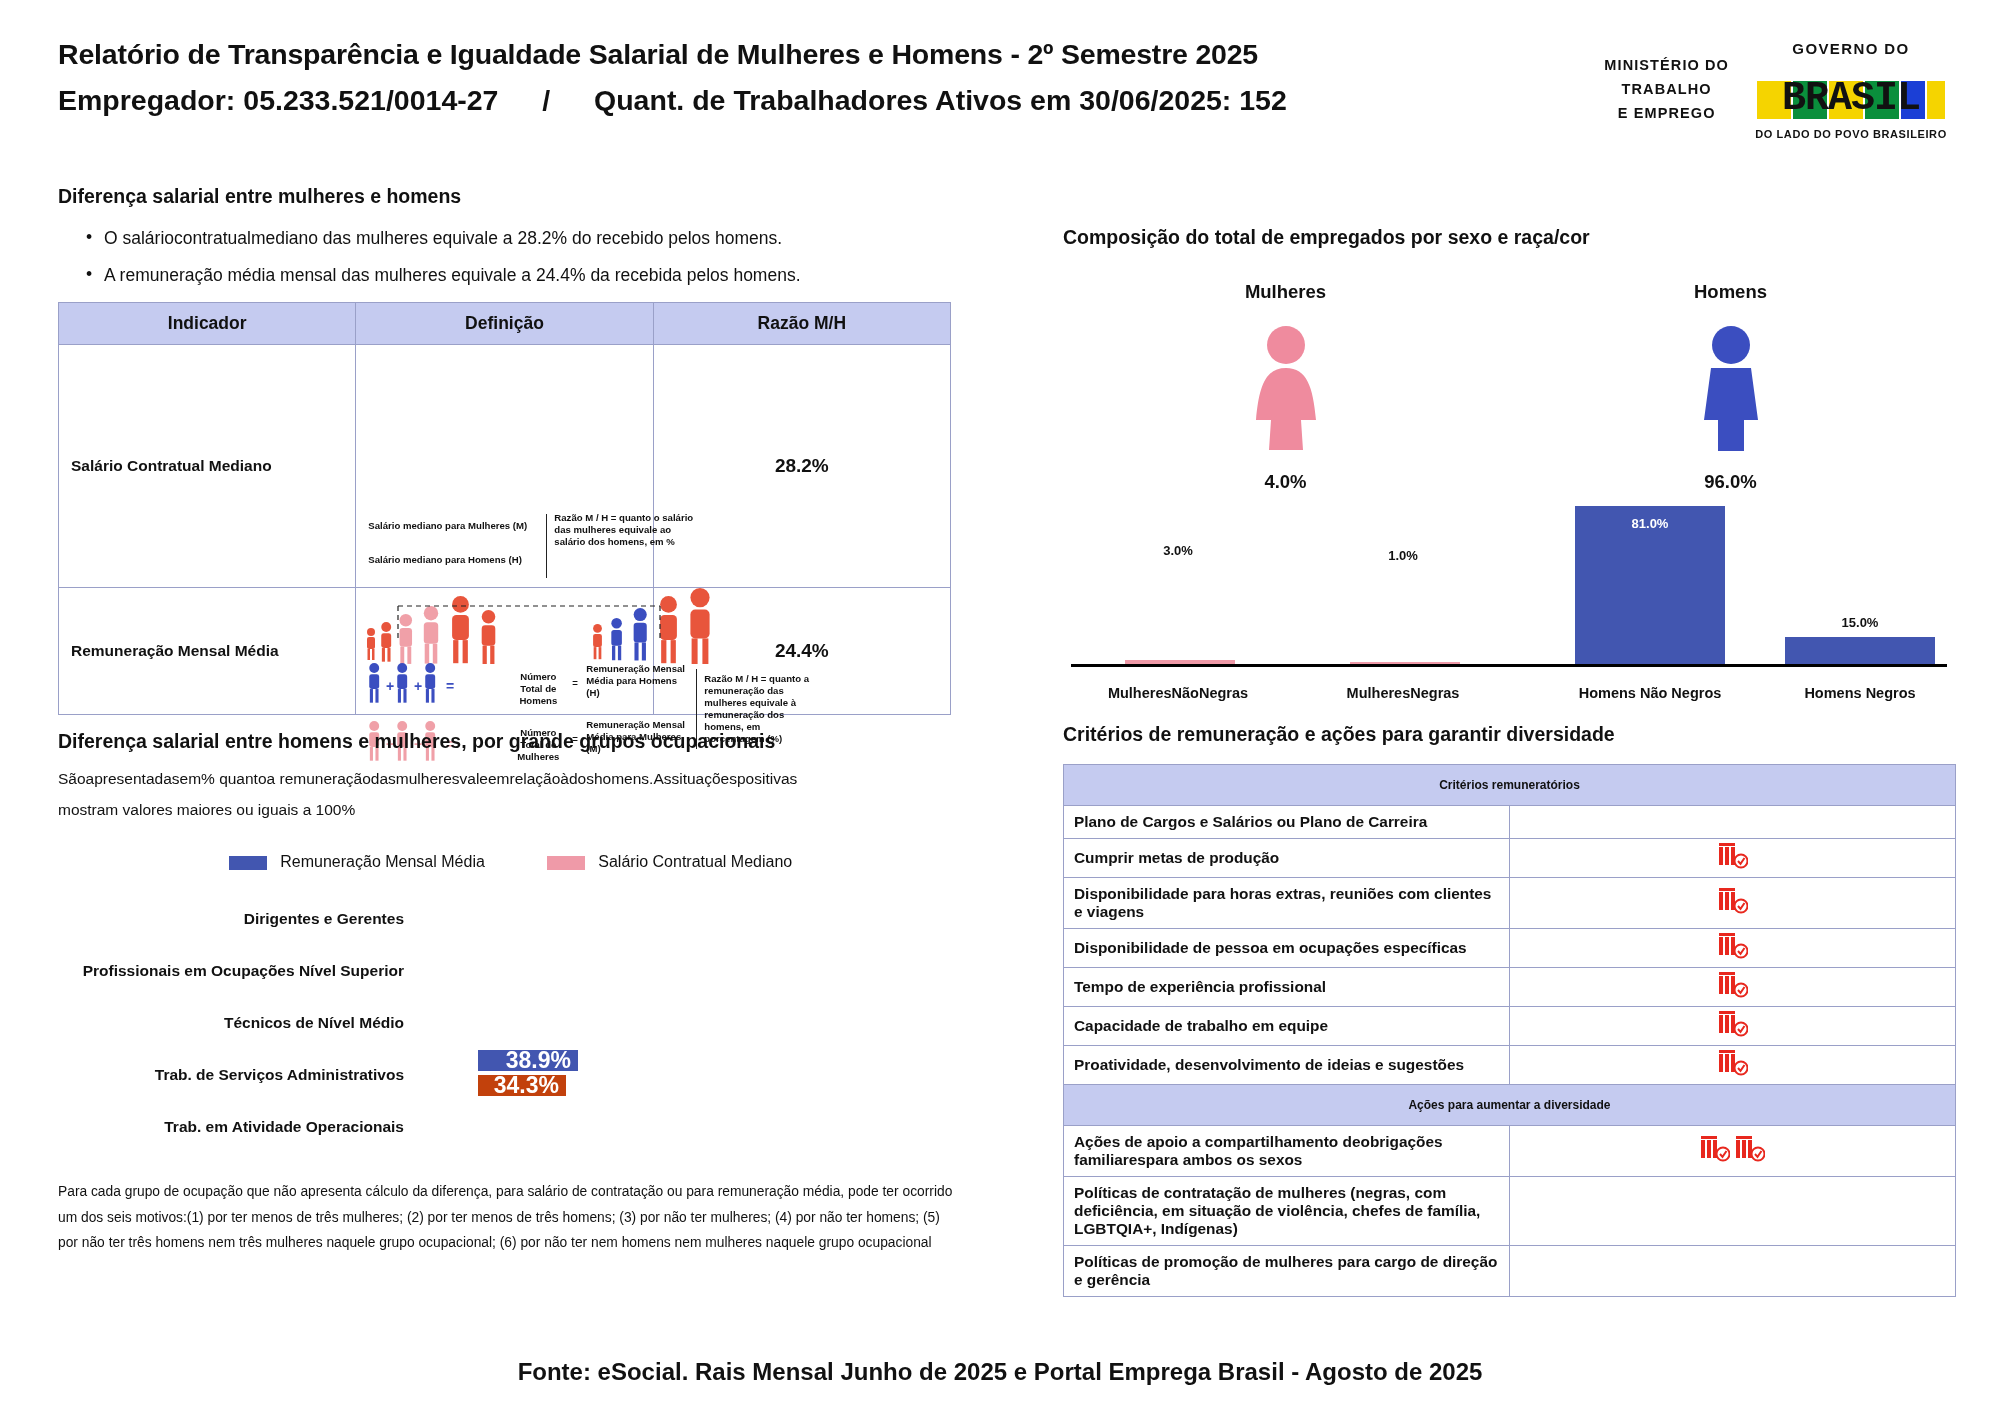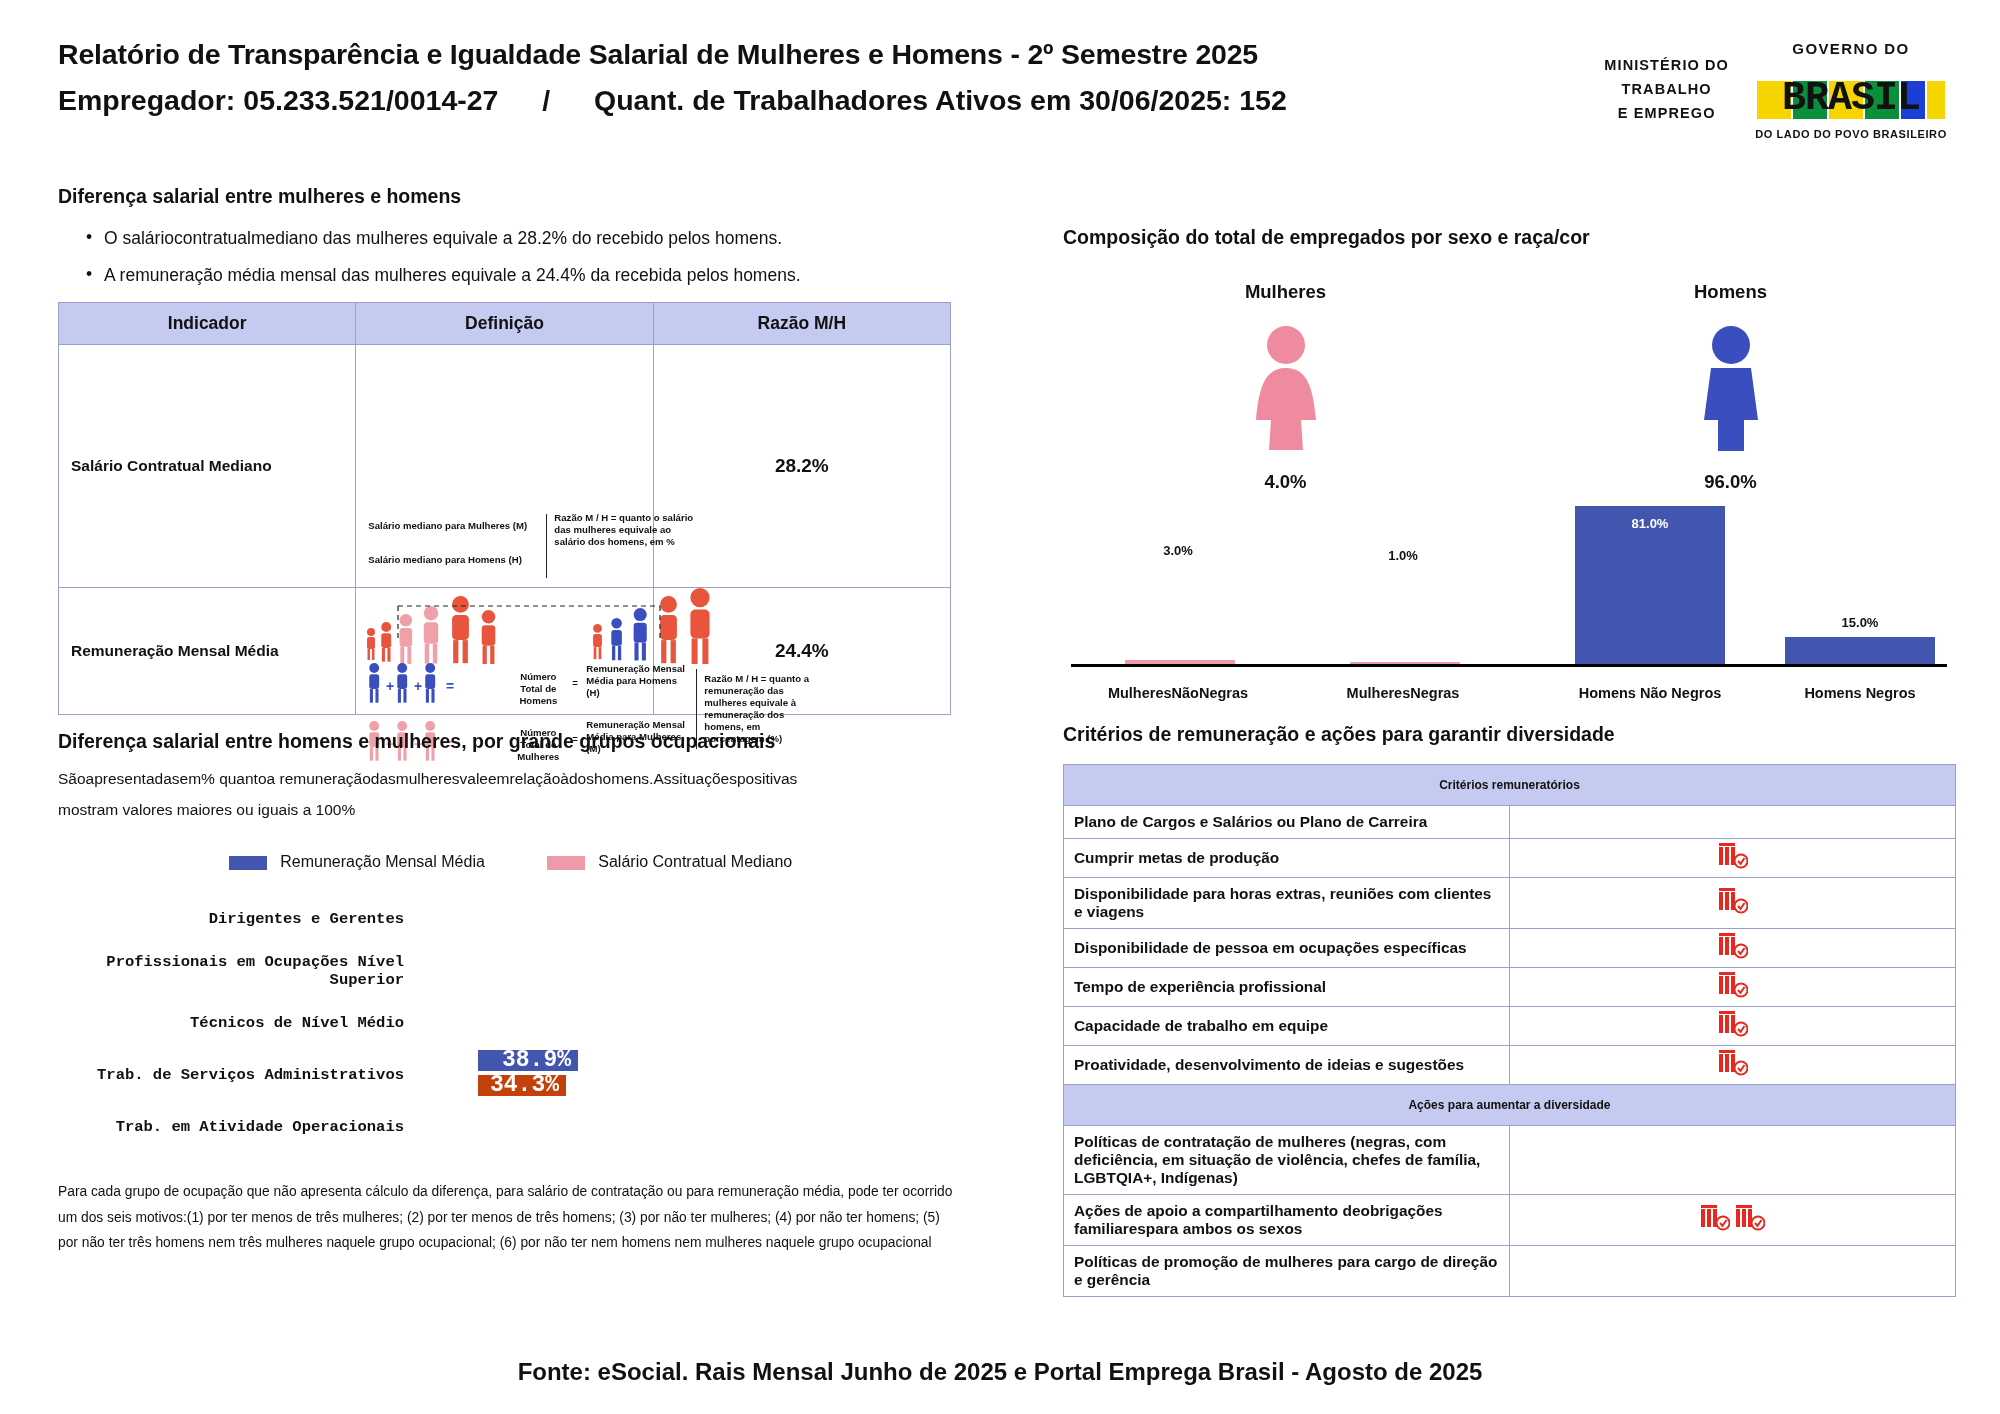--- a/index.html
+++ b/index.html
@@ -51,21 +51,21 @@
   
   .defart { position:relative; width:100%; height:100%; }
   .mini-text { font-size:9.6px; font-weight:bold; line-height:1.25; }
 
   
   .occ { position:absolute; left:58px; top:730px; width:905px; }
   .occ-note { font-size:15.5px; line-height:2.0; margin-top:10px; }
   .legend { display:flex; gap:62px; justify-content:center; margin-top:28px; font-size:16px; }
   .legend span.sw { display:inline-block; width:38px; height:14px; margin-right:9px; vertical-align:middle; }
   .occ-rows { margin-top:22px; }
-  .occ-row { display:flex; align-items:center; height:52px;font-family:Liberation Mono, monospace; }
+  .occ-row { display:flex; align-items:center; height:52px; }
   .occ-label { width:360px; text-align:right; font-size:15.5px; font-weight:bold; padding-right:14px; }
   .occ-bars { flex:1; position:relative; height:52px; }
   .bar { position:absolute; left:60px; height:21px; color:#fff; font-weight:bold; font-size:23px;
          text-align:right; padding-right:7px; line-height:21px; }
   .bar.blue { background:#4256b0; top:1px; }
   .bar.pink { background:#c2410c; top:26px; }
 
   .foot-note { font-size:13.8px; line-height:1.85; margin-top:26px; width:905px; }
 
   
@@ -502,47 +502,47 @@
                 </g>
             <circle cx="23" cy="18" r="6.5" fill="none" stroke="#e8281e" stroke-width="2"></circle>
             <path d="M20 18 l2.5 2.8 L26.5 15" fill="none" stroke="#e8281e" stroke-width="2"></path>
           </svg>
         </td>
       </tr>
       <tr>
         <th colspan="2">Ações para aumentar a diversidade</th>
       </tr>
       <tr>
+        <td>Ações de apoio a compartilhamento deobrigações familiarespara ambos os sexos</td>
+        <td class="mark">
+          <svg class="ck" viewBox="0 0 30 26">
+            <g fill="#e8281e">
+                  <rect x="1" y="4" width="4" height="18"></rect>
+                  <rect x="7" y="4" width="4" height="18"></rect>
+                  <rect x="13" y="4" width="4" height="18"></rect>
+                  <rect x="1" y="0" width="16" height="3"></rect>
+                </g>
+            <circle cx="23" cy="18" r="6.5" fill="none" stroke="#e8281e" stroke-width="2"></circle>
+            <path d="M20 18 l2.5 2.8 L26.5 15" fill="none" stroke="#e8281e" stroke-width="2"></path>
+          </svg>
+          <svg class="ck" viewBox="0 0 30 26">
+            <g fill="#e8281e">
+                  <rect x="1" y="4" width="4" height="18"></rect>
+                  <rect x="7" y="4" width="4" height="18"></rect>
+                  <rect x="13" y="4" width="4" height="18"></rect>
+                  <rect x="1" y="0" width="16" height="3"></rect>
+                </g>
+            <circle cx="23" cy="18" r="6.5" fill="none" stroke="#e8281e" stroke-width="2"></circle>
+            <path d="M20 18 l2.5 2.8 L26.5 15" fill="none" stroke="#e8281e" stroke-width="2"></path>
+          </svg>
+        </td>
+      </tr>
+      <tr>
         <td>Políticas de contratação de mulheres (negras, com deficiência, em situação de violência, chefes de família, LGBTQIA+, Indígenas)</td>
         <td class="mark"></td>
-      </tr>
-      <tr>
-        <td>Ações de apoio a compartilhamento deobrigações familiarespara ambos os sexos</td>
-        <td class="mark">
-          <svg class="ck" viewBox="0 0 30 26">
-            <g fill="#e8281e">
-                  <rect x="1" y="4" width="4" height="18"></rect>
-                  <rect x="7" y="4" width="4" height="18"></rect>
-                  <rect x="13" y="4" width="4" height="18"></rect>
-                  <rect x="1" y="0" width="16" height="3"></rect>
-                </g>
-            <circle cx="23" cy="18" r="6.5" fill="none" stroke="#e8281e" stroke-width="2"></circle>
-            <path d="M20 18 l2.5 2.8 L26.5 15" fill="none" stroke="#e8281e" stroke-width="2"></path>
-          </svg>
-          <svg class="ck" viewBox="0 0 30 26">
-            <g fill="#e8281e">
-                  <rect x="1" y="4" width="4" height="18"></rect>
-                  <rect x="7" y="4" width="4" height="18"></rect>
-                  <rect x="13" y="4" width="4" height="18"></rect>
-                  <rect x="1" y="0" width="16" height="3"></rect>
-                </g>
-            <circle cx="23" cy="18" r="6.5" fill="none" stroke="#e8281e" stroke-width="2"></circle>
-            <path d="M20 18 l2.5 2.8 L26.5 15" fill="none" stroke="#e8281e" stroke-width="2"></path>
-          </svg>
-        </td>
       </tr>
       <tr>
         <td>Políticas de promoção de mulheres para cargo de direção e gerência</td>
         <td class="mark"></td>
       </tr>
     </tbody>
       </table>
   </div>
 
   <div class="source">Fonte: eSocial. Rais Mensal Junho de 2025 e Portal Emprega Brasil - Agosto de 2025</div>

